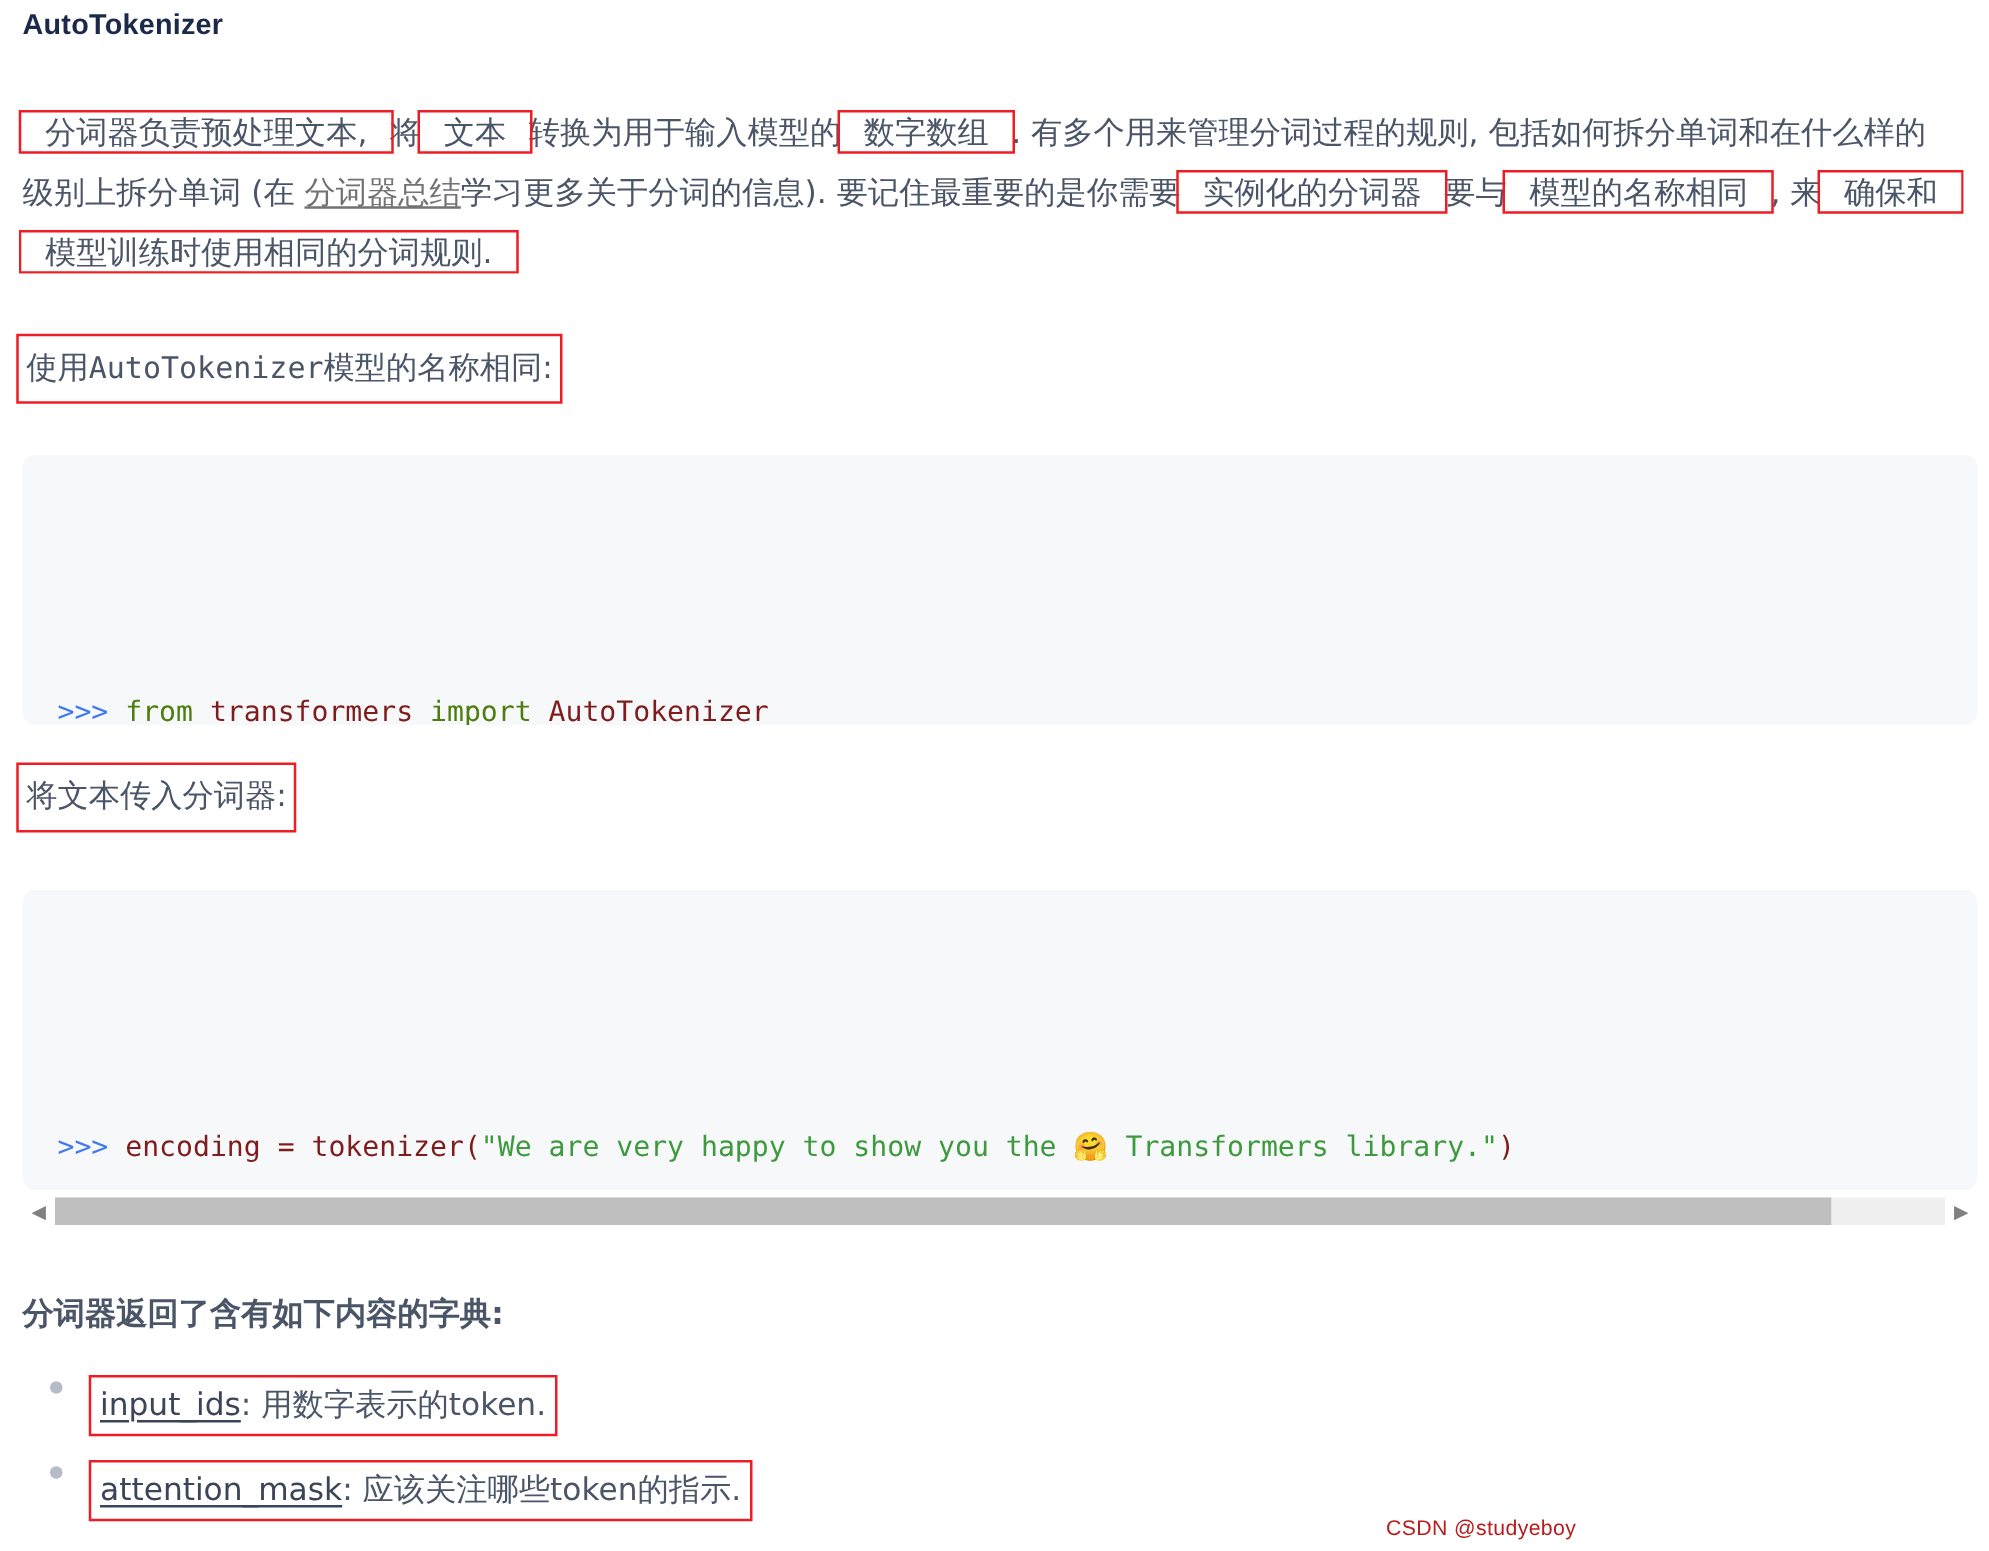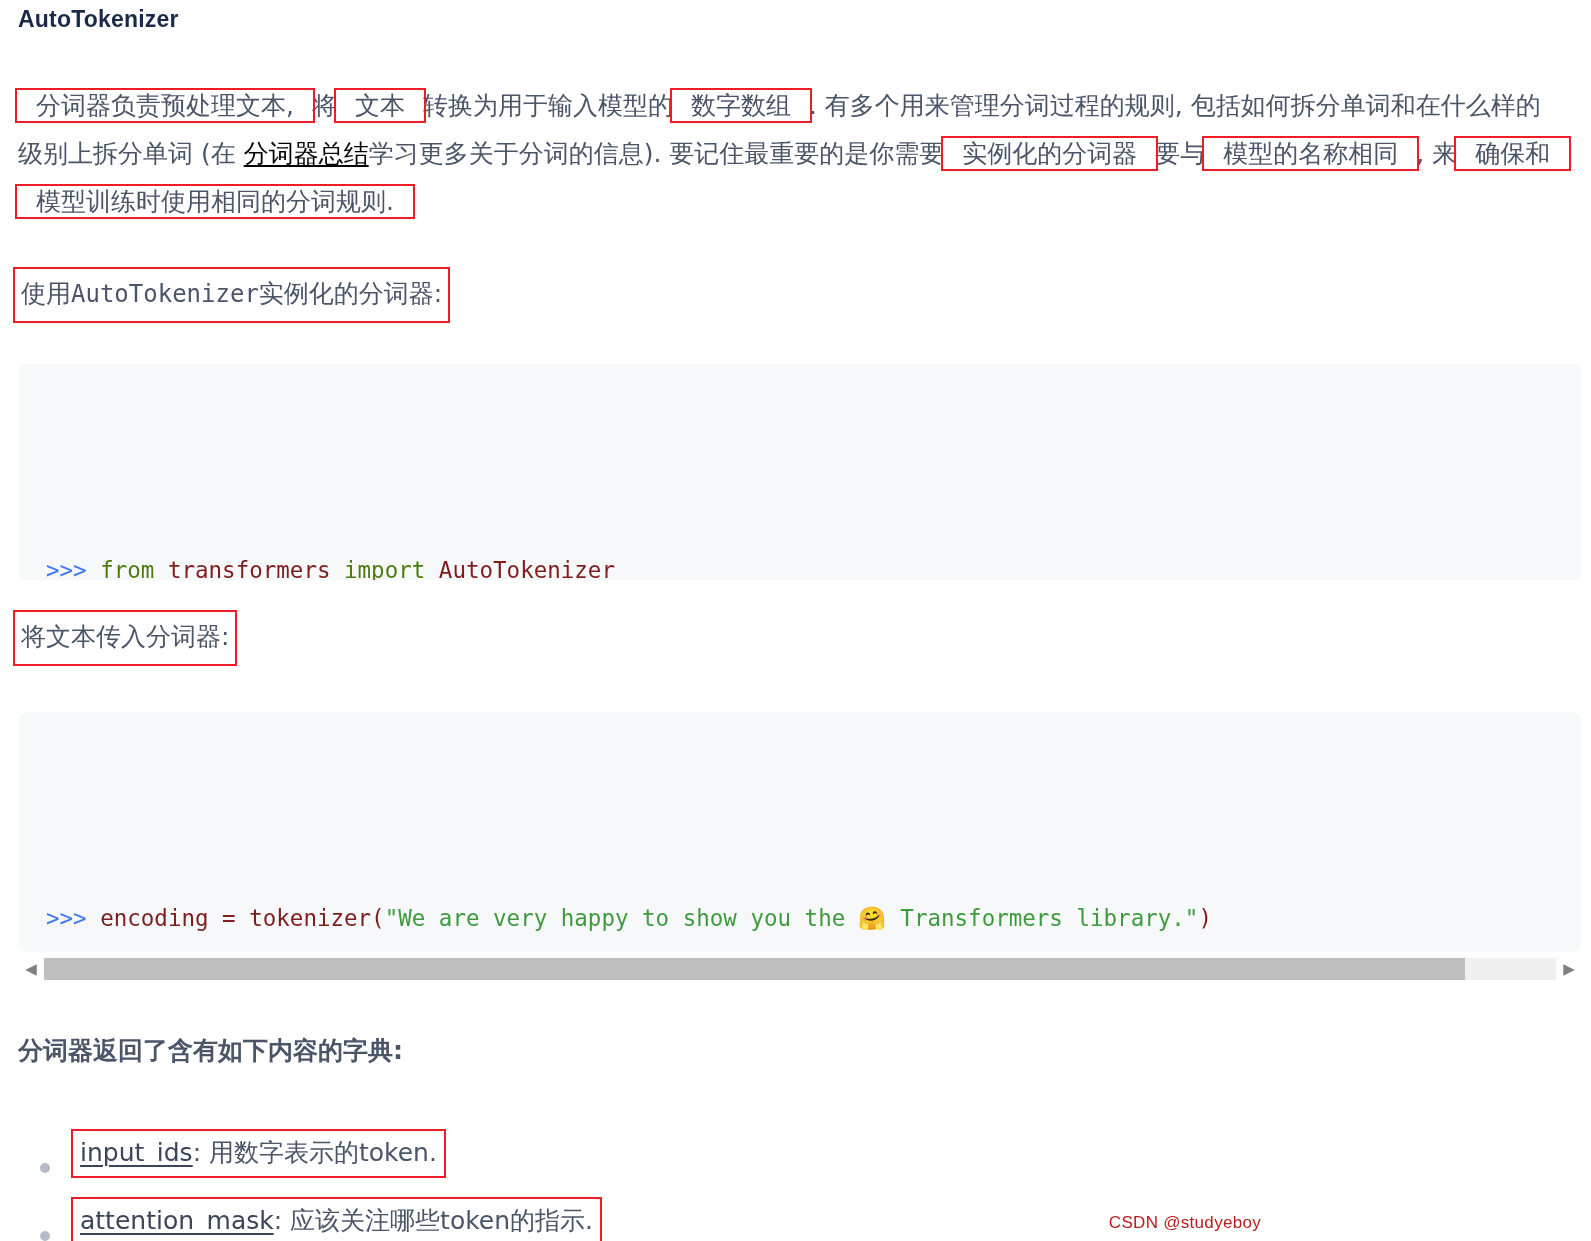--- a/index.html
+++ b/index.html
@@ -47,21 +47,21 @@
 
   .hl {
     
     outline: 2px solid #ee1c25;
     outline-offset: 1px;
     padding: 0 18px;
     box-decoration-break: clone;
     -webkit-box-decoration-break: clone;
   }
   .lnk {
-    color: #000000;
+    color: #737373;
     text-decoration: underline;
     text-underline-offset: 3px;
     text-decoration-thickness: 2px;
   }
 
   
   .line-note {
     position: absolute;
     left: 18px;
     font-size: 25px;
@@ -153,21 +153,21 @@
 
   
   .bullets {
     position: absolute;
     left: 18px;
     top: 1105px;
     width: 1300px;
   }
   .bullet-row {
     display: flex;
-    align-items: flex-end;
+    align-items: flex-start;
     height: 68px;
     font-size: 25px;
     color: #4a5568;
     font-family: "DejaVu Sans", "Liberation Sans", sans-serif;
   }
   .bullet-dot {
     width: 10px;
     height: 10px;
     border-radius: 50%;
     background: #b6bcc7;
@@ -201,21 +201,21 @@
 </style>
 </head>
 <body>
 
 <div class="page">
 
   <div class="doc-title">AutoTokenizer</div>
 
   <div class="para para-intro"><span class="hl">分词器负责预处理文本,</span><span>将</span><span class="hl">文本</span><span>转换为用于输入模型的</span><span class="hl">数字数组</span><span>. 有多个用来管理分词过程的规则, 包括如何拆分单词和在什么样的级别上拆分单词 (在 </span><a class="lnk" href="#">分词器总结</a><span>学习更多关于分词的信息). 要记住最重要的是你需要</span><span class="hl">实例化的分词器</span><span>要与</span><span class="hl">模型的名称相同</span><span>, 来</span><span class="hl">确保和模型训练时使用相同的分词规则.</span></div>
 
-  <div class="line-note note-load"><span class="boxed"><span>使用</span><span class="mono-inline">AutoTokenizer</span><span>实例化的分词器:</span></span></div>
+  <div class="line-note note-load"><span class="boxed"><span>使用</span><span class="mono-inline">AutoTokenizer</span><span>模型的名称相同:</span></span></div>
 
   <div class="codeblock cb1">
     <div class="pad">
       <div class="code-line"><span class="tok-prompt">&gt;&gt;&gt; </span><span class="tok-kw">from</span><span class="tok-plain"> transformers </span><span class="tok-kw">import</span><span class="tok-plain"> AutoTokenizer</span></div>
       
       
       
     </div>
   </div>
 

